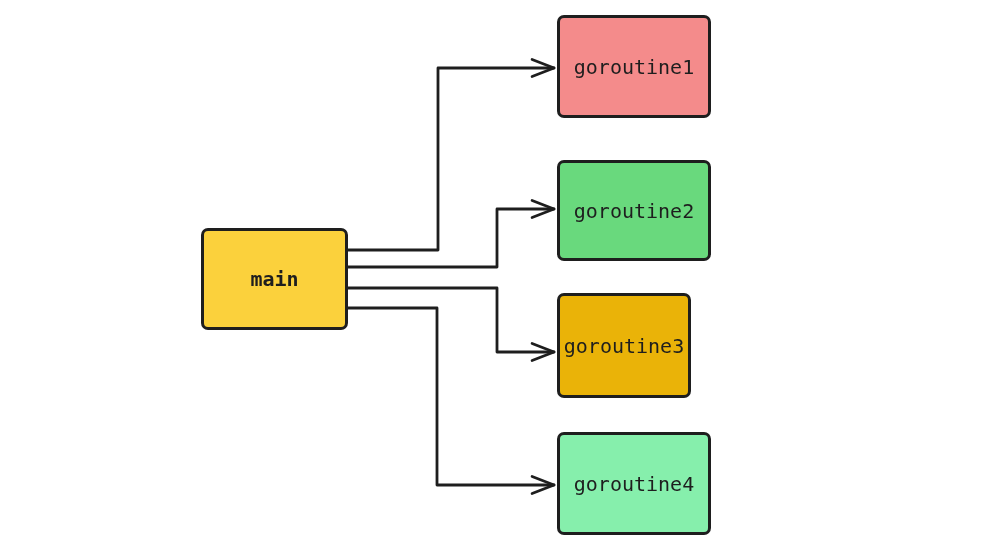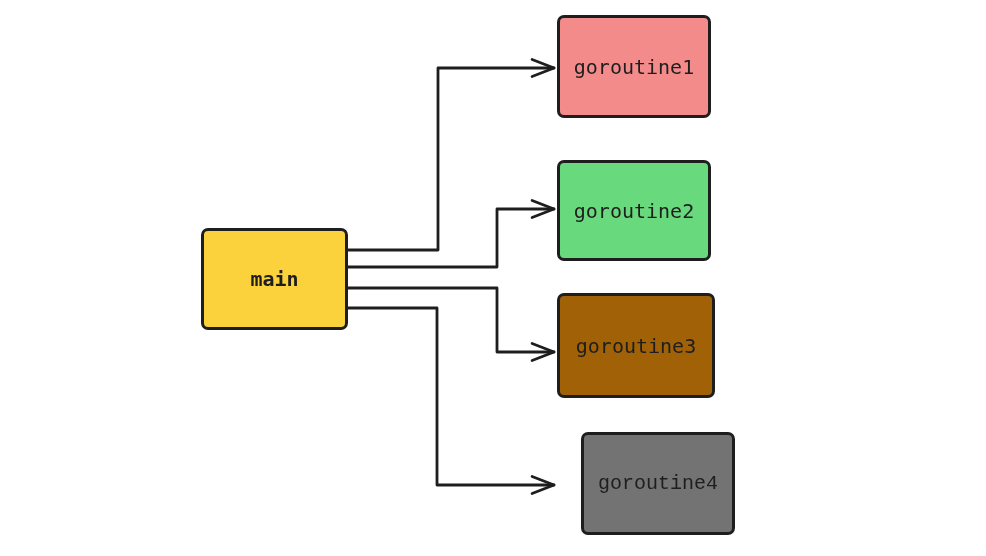--- a/index.html
+++ b/index.html
@@ -55,20 +55,20 @@
   <div id="nodes-layer">
       <div class="node" style="left: 201px; top: 228px; width: 147px; height: 102px; background: rgb(251, 209, 60); border-color: rgb(30, 30, 30);">
         <span class="node-label" style="color: rgb(30, 30, 30); font-weight: bold;">main</span>
       </div>
       <div class="node" style="left: 557px; top: 15px; width: 154px; height: 103px; background: rgb(244, 139, 139); border-color: rgb(30, 30, 30);">
         <span class="node-label" style="color: rgb(30, 30, 30);">goroutine1</span>
       </div>
       <div class="node" style="left: 557px; top: 160px; width: 154px; height: 101px; background: rgb(105, 217, 125); border-color: rgb(30, 30, 30); justify-content: center;">
         <span class="node-label" style="color: rgb(30, 30, 30);">goroutine2</span>
       </div>
-      <div class="node" style="left: 557px; top: 293px; width: 158px; height: 105px; background: #a16207; border-color: rgb(30, 30, 30); align-items: center;">
+      <div class="node" style="left: 557px; top: 293px; width: 134px; height: 105px; background: #eab308; border-color: rgb(30, 30, 30); align-items: center;">
         <span class="node-label" style="color: rgb(30, 30, 30);">goroutine3</span>
       </div>
-      <div class="node" style="left: 581px; top: 432px; width: 154px; height: 103px; background: #737373; border-color: rgb(30, 30, 30); font-family: Liberation Mono, monospace;">
+      <div class="node" style="left: 557px; top: 432px; width: 154px; height: 103px; background: #86efac; border-color: rgb(30, 30, 30);">
         <span class="node-label" style="color: rgb(30, 30, 30);">goroutine4</span>
       </div>
     </div>
 </div>
 
 </body></html>

